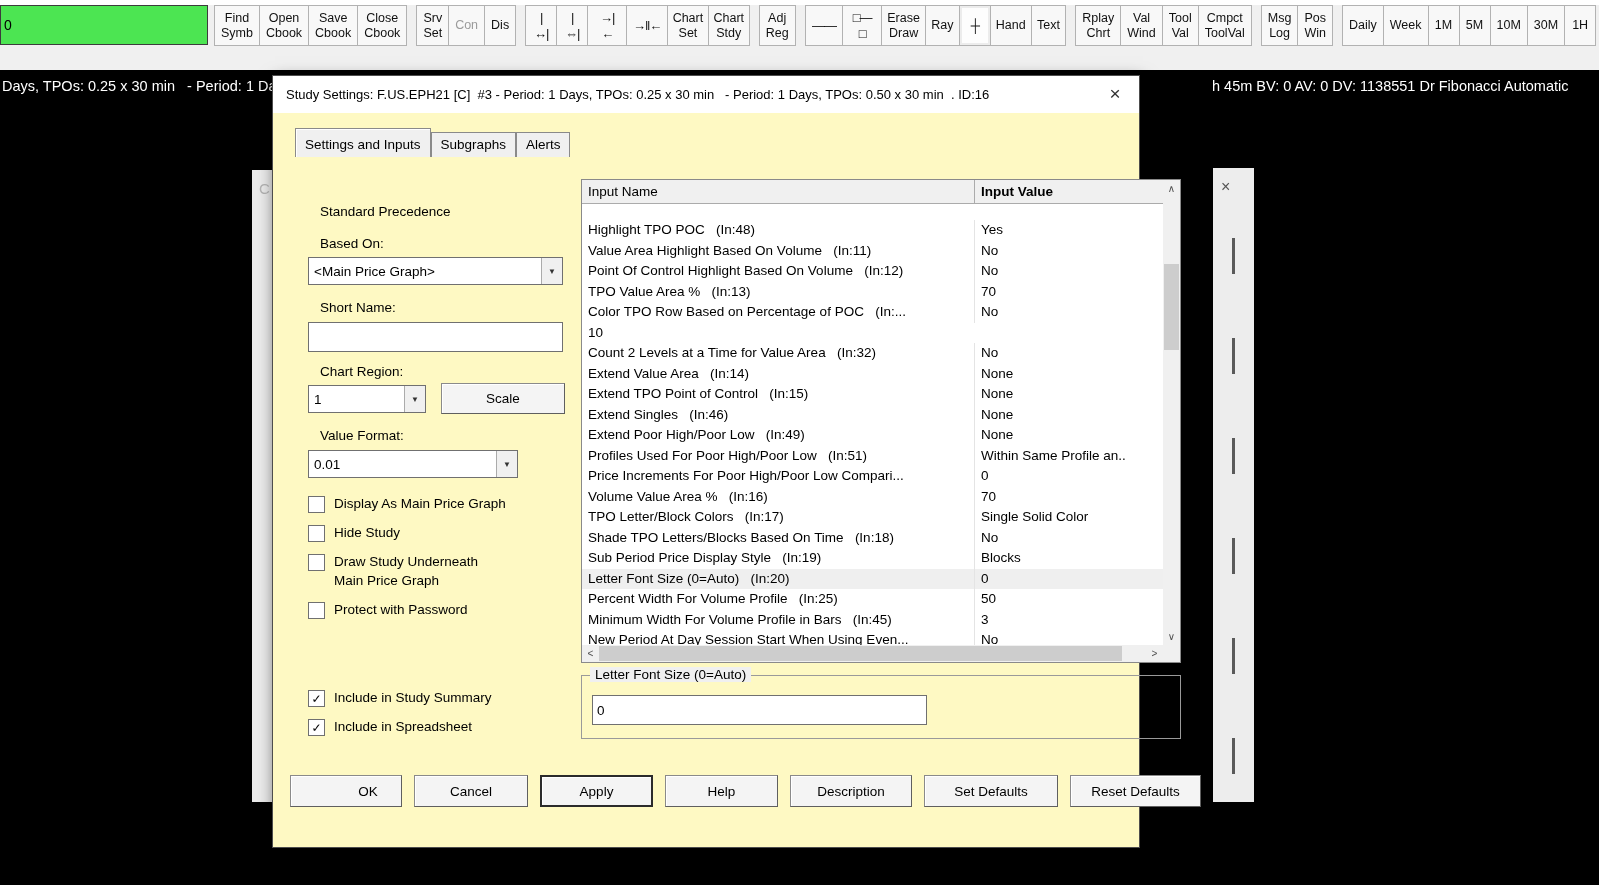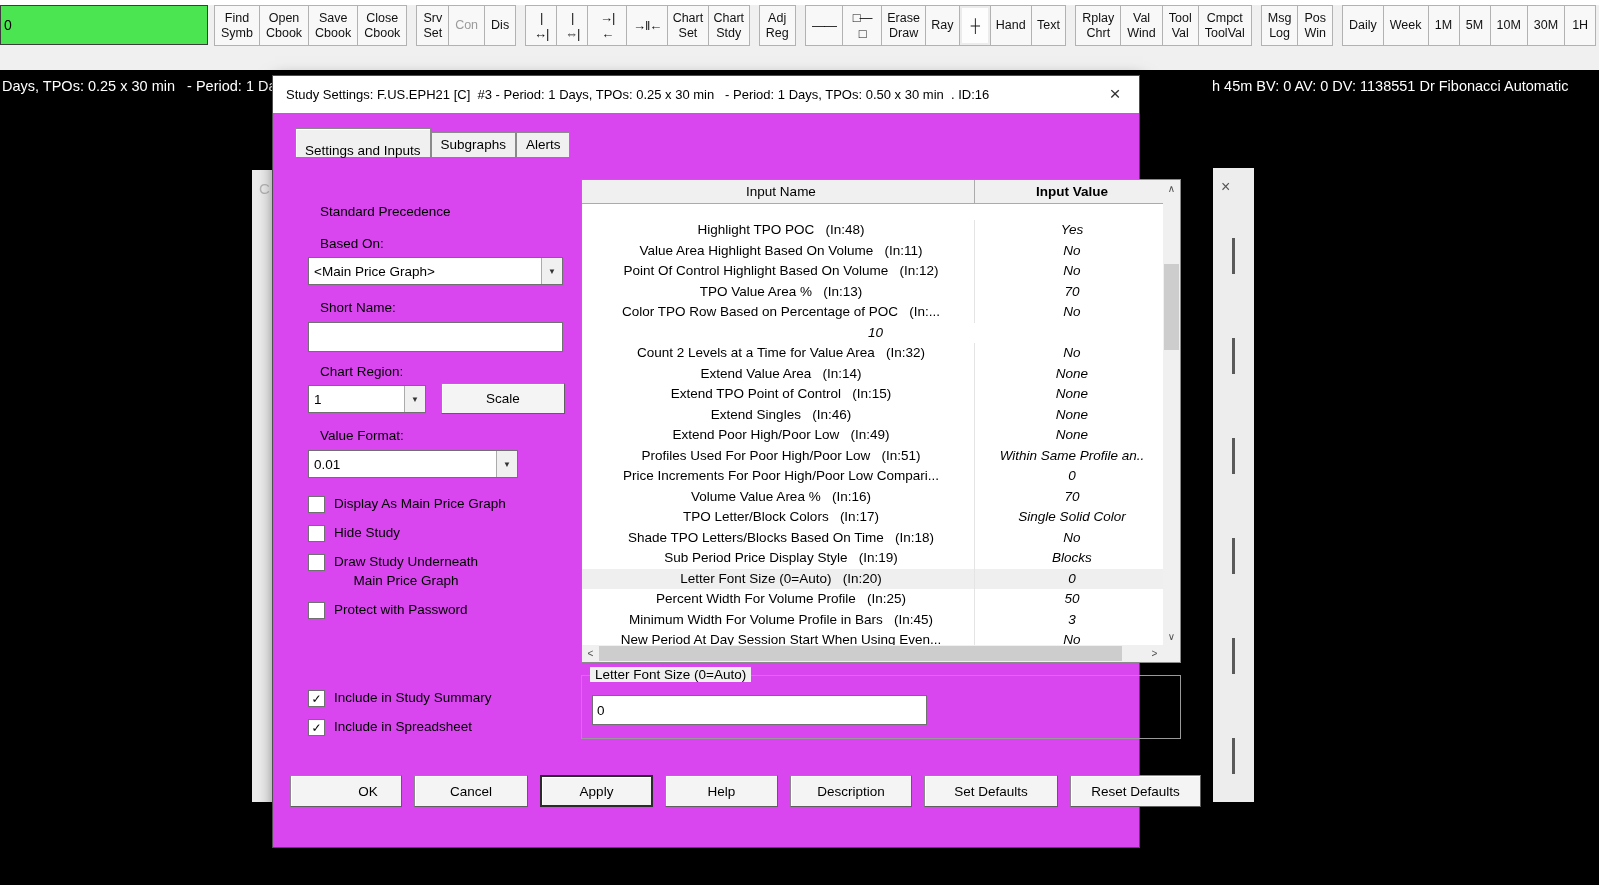--- a/index.html
+++ b/index.html
@@ -31,30 +31,30 @@
   
   .left-strip{position:absolute;left:252px;top:170px;width:20px;height:632px;background:#ececec;
     overflow:hidden;}
   .left-strip span{color:#b5b5b5;font-size:15px;position:absolute;top:10px;left:7px;}
   .right-strip{position:absolute;left:1213px;top:168px;width:41px;height:634px;background:#ededed;
     overflow:hidden;}
   .right-strip::after{content:"";position:absolute;left:19px;top:70px;bottom:0;width:3px;
     background:repeating-linear-gradient(to bottom,#5a5a5a 0 36px,#ededed 36px 100px);}
   .rs-close{position:absolute;top:10px;left:8px;font-size:16px;color:#555;}
   
-  .dialog{position:absolute;left:272px;top:75px;width:868px;height:773px;background:#d946ef;
-    border:1px solid #4d4d4d;box-sizing:border-box;box-shadow:3px 5px 16px rgba(0,0,0,.6);text-align:center;}
+  .dialog{position:absolute;left:272px;top:75px;width:868px;height:773px;background:#fef9c3;
+    border:1px solid #4d4d4d;box-sizing:border-box;box-shadow:3px 5px 16px rgba(0,0,0,.6);}
   .dialog-titlebar{height:37px;background:#fff;display:flex;align-items:center;
     padding-left:13px;font-size:13px;white-space:pre;}
   .dialog-close{position:absolute;right:12px;top:6px;width:24px;height:24px;
     display:flex;align-items:center;justify-content:center;font-size:19px;color:#333;}
   .dialog-tabs{position:absolute;left:22px;top:52px;display:flex;align-items:flex-end;}
   .tab{border:1px solid #8a8a8a;border-bottom:none;background:#f0f0f0;font-size:13.5px;
     padding:4px 9px;height:25px;box-sizing:border-box;}
-  .tab.active{height:29px;padding-top:14px;position:relative;z-index:2;
+  .tab.active{height:29px;padding-top:8px;position:relative;z-index:2;
     box-shadow:inset 1px 1px 0 #fff;}
   
   .lbl{position:absolute;font-size:13.5px;margin-left:12px;}
   .dd{position:absolute;background:#fff;border:1px solid #707070;box-sizing:border-box;
     display:flex;align-items:center;font-size:13.5px;padding-left:5px;}
   .dd .dd-arrow{margin-left:auto;width:20px;align-self:stretch;background:#f0f0f0;
     border-left:1px solid #ababab;display:flex;align-items:center;justify-content:center;
     font-size:8px;color:#333;}
   .textfield{position:absolute;background:#fff;border:1px solid #707070;box-sizing:border-box;
     font-size:13.5px;display:flex;align-items:center;padding-left:4px;}
@@ -73,21 +73,21 @@
     border:1px solid #8a8a8a;box-sizing:border-box;}
   .itable-header{display:flex;height:24px;background:#f0f0f0;border-bottom:1px solid #ababab;
     font-size:13.5px;width:581px;box-sizing:border-box;}
   .ih-name{width:393px;box-sizing:border-box;padding:4px 0 0 6px;border-right:1px solid #ababab;}
   .ih-value{flex:1;padding:4px 0 0 6px;font-weight:bold;}
   .itable-rows{position:absolute;top:40px;left:0;width:581px;bottom:17px;overflow:hidden;}
   .irow{display:flex;height:20.5px;line-height:20.5px;font-size:13.5px;}
   .irow.selected{background:#efefef;}
   .ir-name{width:393px;box-sizing:border-box;padding-left:6px;border-right:1px solid #e4e4e4;
     white-space:pre;overflow:hidden;}
-  .ir-value{flex:1;padding-left:6px;white-space:pre;overflow:hidden;font-style:italic;}
+  .ir-value{flex:1;padding-left:6px;white-space:pre;overflow:hidden;}
   .vscroll{position:absolute;top:0;right:0;width:17px;bottom:17px;background:#f0f0f0;}
   .hscroll{position:absolute;left:0;right:17px;bottom:0;height:17px;background:#f0f0f0;}
   .scroll-arrow{position:absolute;color:#505050;font-size:10px;width:17px;height:17px;
     display:flex;align-items:center;justify-content:center;}
   .sa-up{top:0;left:0;}
   .sa-down{bottom:0;left:0;}
   .sa-left{left:0;top:0;}
   .sa-right{right:0;top:0;}
   .v-thumb{position:absolute;left:1px;right:1px;top:84px;height:86px;background:#cdcdcd;}
   .h-thumb{position:absolute;top:1px;bottom:1px;left:17px;width:523px;background:#cdcdcd;}

